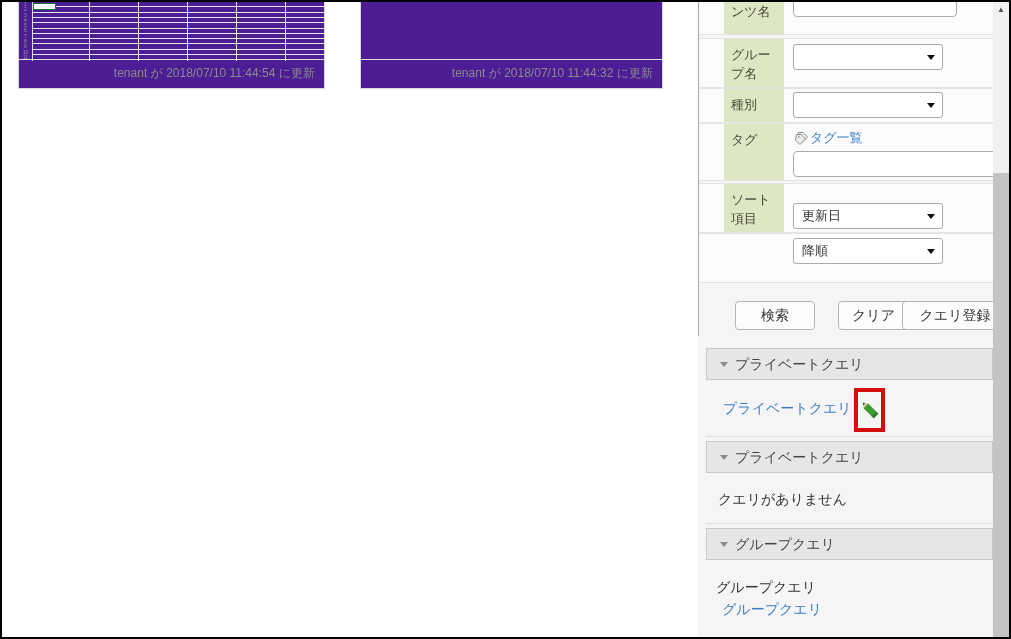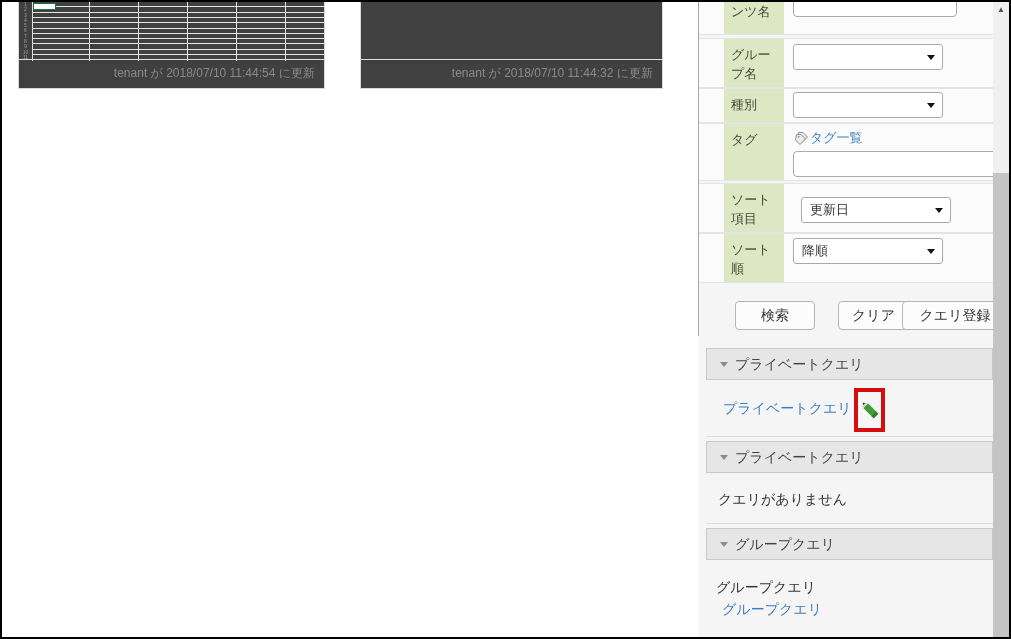--- a/index.html
+++ b/index.html
@@ -1,20 +1,20 @@
 <!DOCTYPE html>
 <html><head>
 <meta charset="utf-8">
 <style>
   html,body{margin:0;padding:0;background:#fff;}
   .screen{position:relative;width:1011px;height:639px;border:2px solid #000;box-sizing:border-box;
           background:#fff;overflow:hidden;font-family:"Liberation Sans","DejaVu Sans",sans-serif;
           font-size:13px;color:#333;}
   
-  .card{position:absolute;top:-1px;height:88px;background:#404040;border:1px solid #d9d9d9;box-sizing:border-box;}
+  .card{position:absolute;top:-1px;height:88px;background:#4c1d95;border:1px solid #d9d9d9;box-sizing:border-box;}
   .card1{left:16px;width:307px;}
   .card2{left:358px;width:303px;}
   .card-footer{position:absolute;left:0;right:0;bottom:0;height:28px;border-top:1px solid #ddd;
                font-size:12px;color:#8a8a8a;text-align:right;line-height:27px;padding-right:9px;}
   .sheet{position:absolute;left:0;top:0;right:0;height:59px;overflow:hidden;}
   .gutter{position:absolute;left:0;top:0;width:13px;bottom:0;border-right:1px solid #dedede;
           font-size:5px;color:#999;text-align:center;overflow:hidden;}
   .gutter div{height:5.3px;line-height:5.3px;}
   .sheet-grid{position:absolute;left:14px;top:0;right:0;bottom:0;
       background-image:repeating-linear-gradient(to bottom,transparent 0 4.3px,#e6e6e6 4.3px 5.3px),
@@ -138,30 +138,29 @@
         <a class="tag-link">タグ一覧</a>
       </div>
       <div style="margin-top:3px;">
         <input class="txt wide" value="" style="">
       </div>
     </div>
   </div>
 
   <div class="row r5">
     <div class="lbl">ソート項目</div>
-    <div class="field" style="top:13px;margin-left:8px;">
+    <div class="field" style="top:19px;">
       <div class="sel">
         <span>更新日</span>
         <span class="arr"></span>
       </div>
     </div>
   </div>
 
   <div class="row r6">
-    <div class="lbl">ソート順</div>
     <div class="field" style="top:4px;">
       <div class="sel">
         <span>降順</span>
         <span class="arr"></span>
       </div>
     </div>
   </div>
 
   <div class="btn" style="left:733px;width:80px;">検索</div>
   <div class="btn" style="left:836px;width:71px;">クリア</div>

